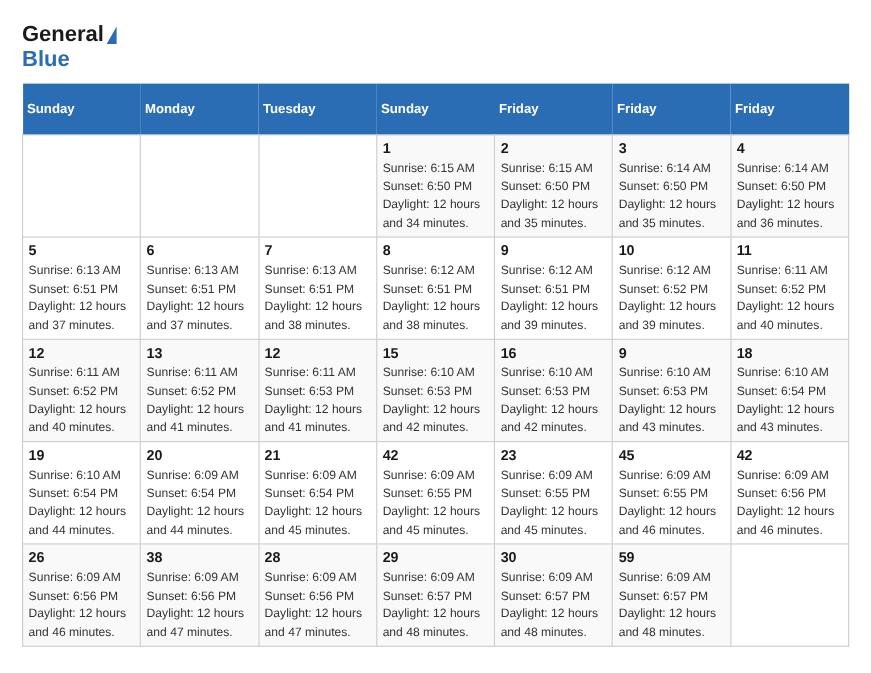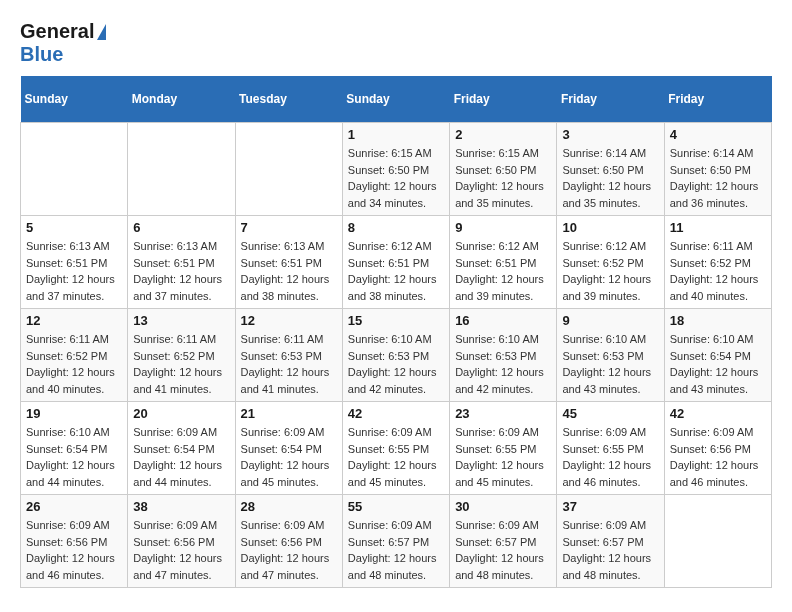--- a/index.html
+++ b/index.html
@@ -315,35 +315,35 @@
 and 47 minutes.</div>
         </td>
         <td>
           <div class="day-num">28</div>
           <div class="day-info" style="white-space: pre-line;">Sunrise: 6:09 AM
 Sunset: 6:56 PM
 Daylight: 12 hours
 and 47 minutes.</div>
         </td>
         <td>
-          <div class="day-num">55</div>
+          <div class="day-num">29</div>
           <div class="day-info" style="white-space: pre-line;">Sunrise: 6:09 AM
 Sunset: 6:57 PM
 Daylight: 12 hours
 and 48 minutes.</div>
         </td>
         <td>
           <div class="day-num">30</div>
           <div class="day-info" style="white-space: pre-line;">Sunrise: 6:09 AM
 Sunset: 6:57 PM
 Daylight: 12 hours
 and 48 minutes.</div>
         </td>
         <td>
-          <div class="day-num">37</div>
+          <div class="day-num">59</div>
           <div class="day-info" style="white-space: pre-line;">Sunrise: 6:09 AM
 Sunset: 6:57 PM
 Daylight: 12 hours
 and 48 minutes.</div>
         </td>
         <td class="empty-cell"></td>
       </tr>
     </tbody>
 </table>
 

